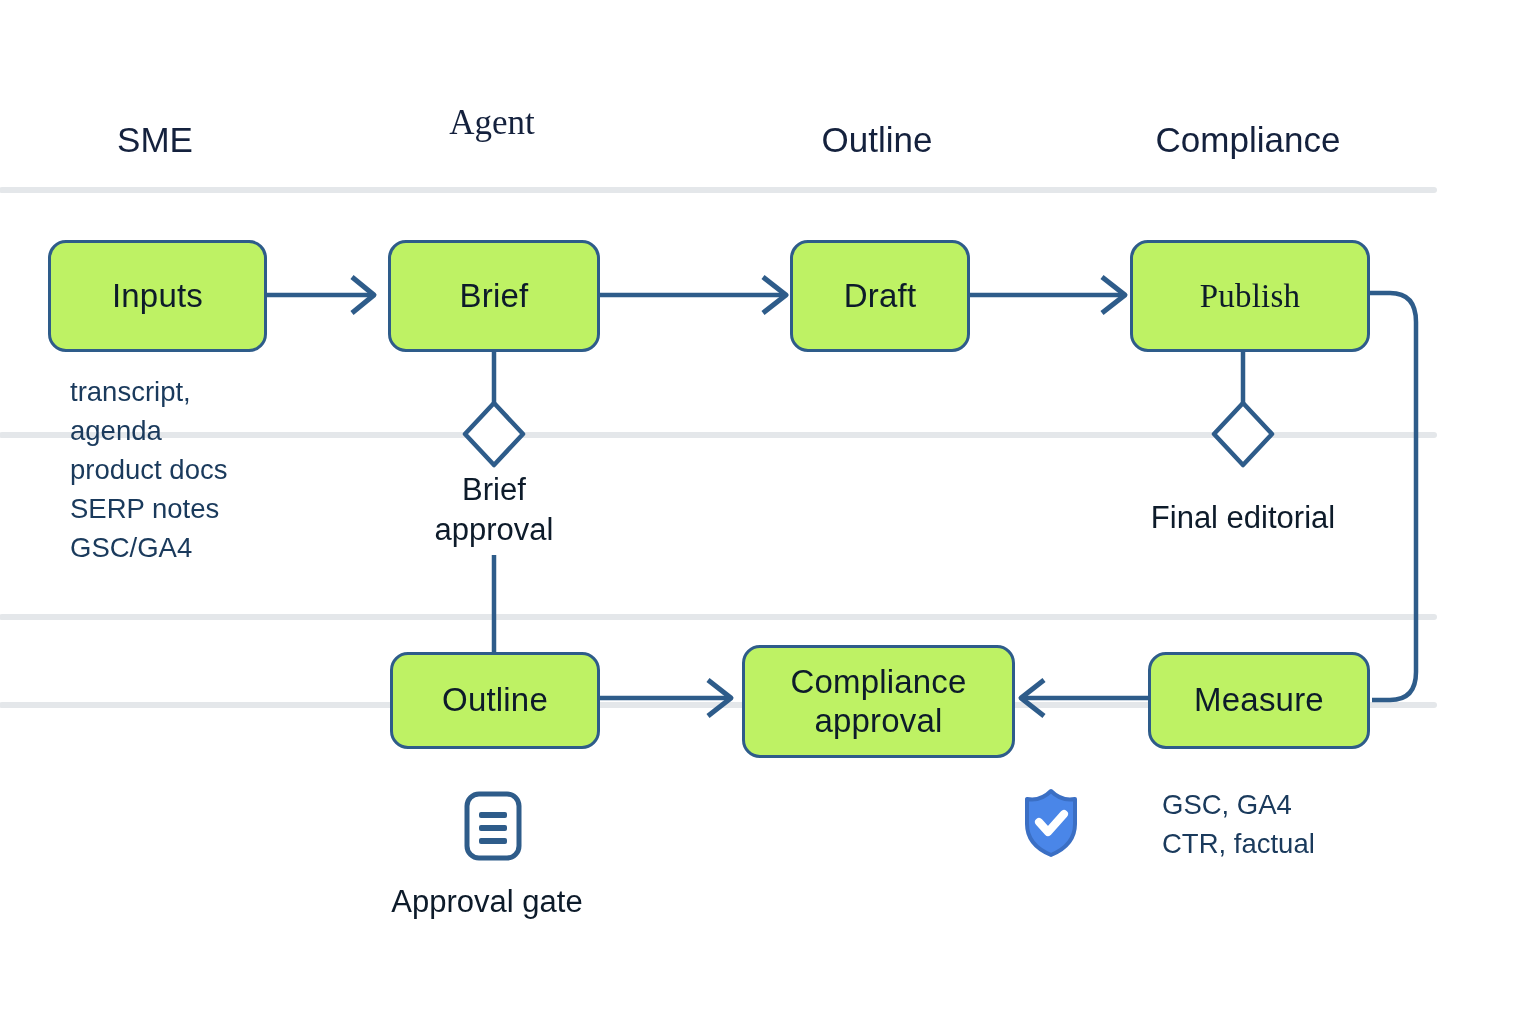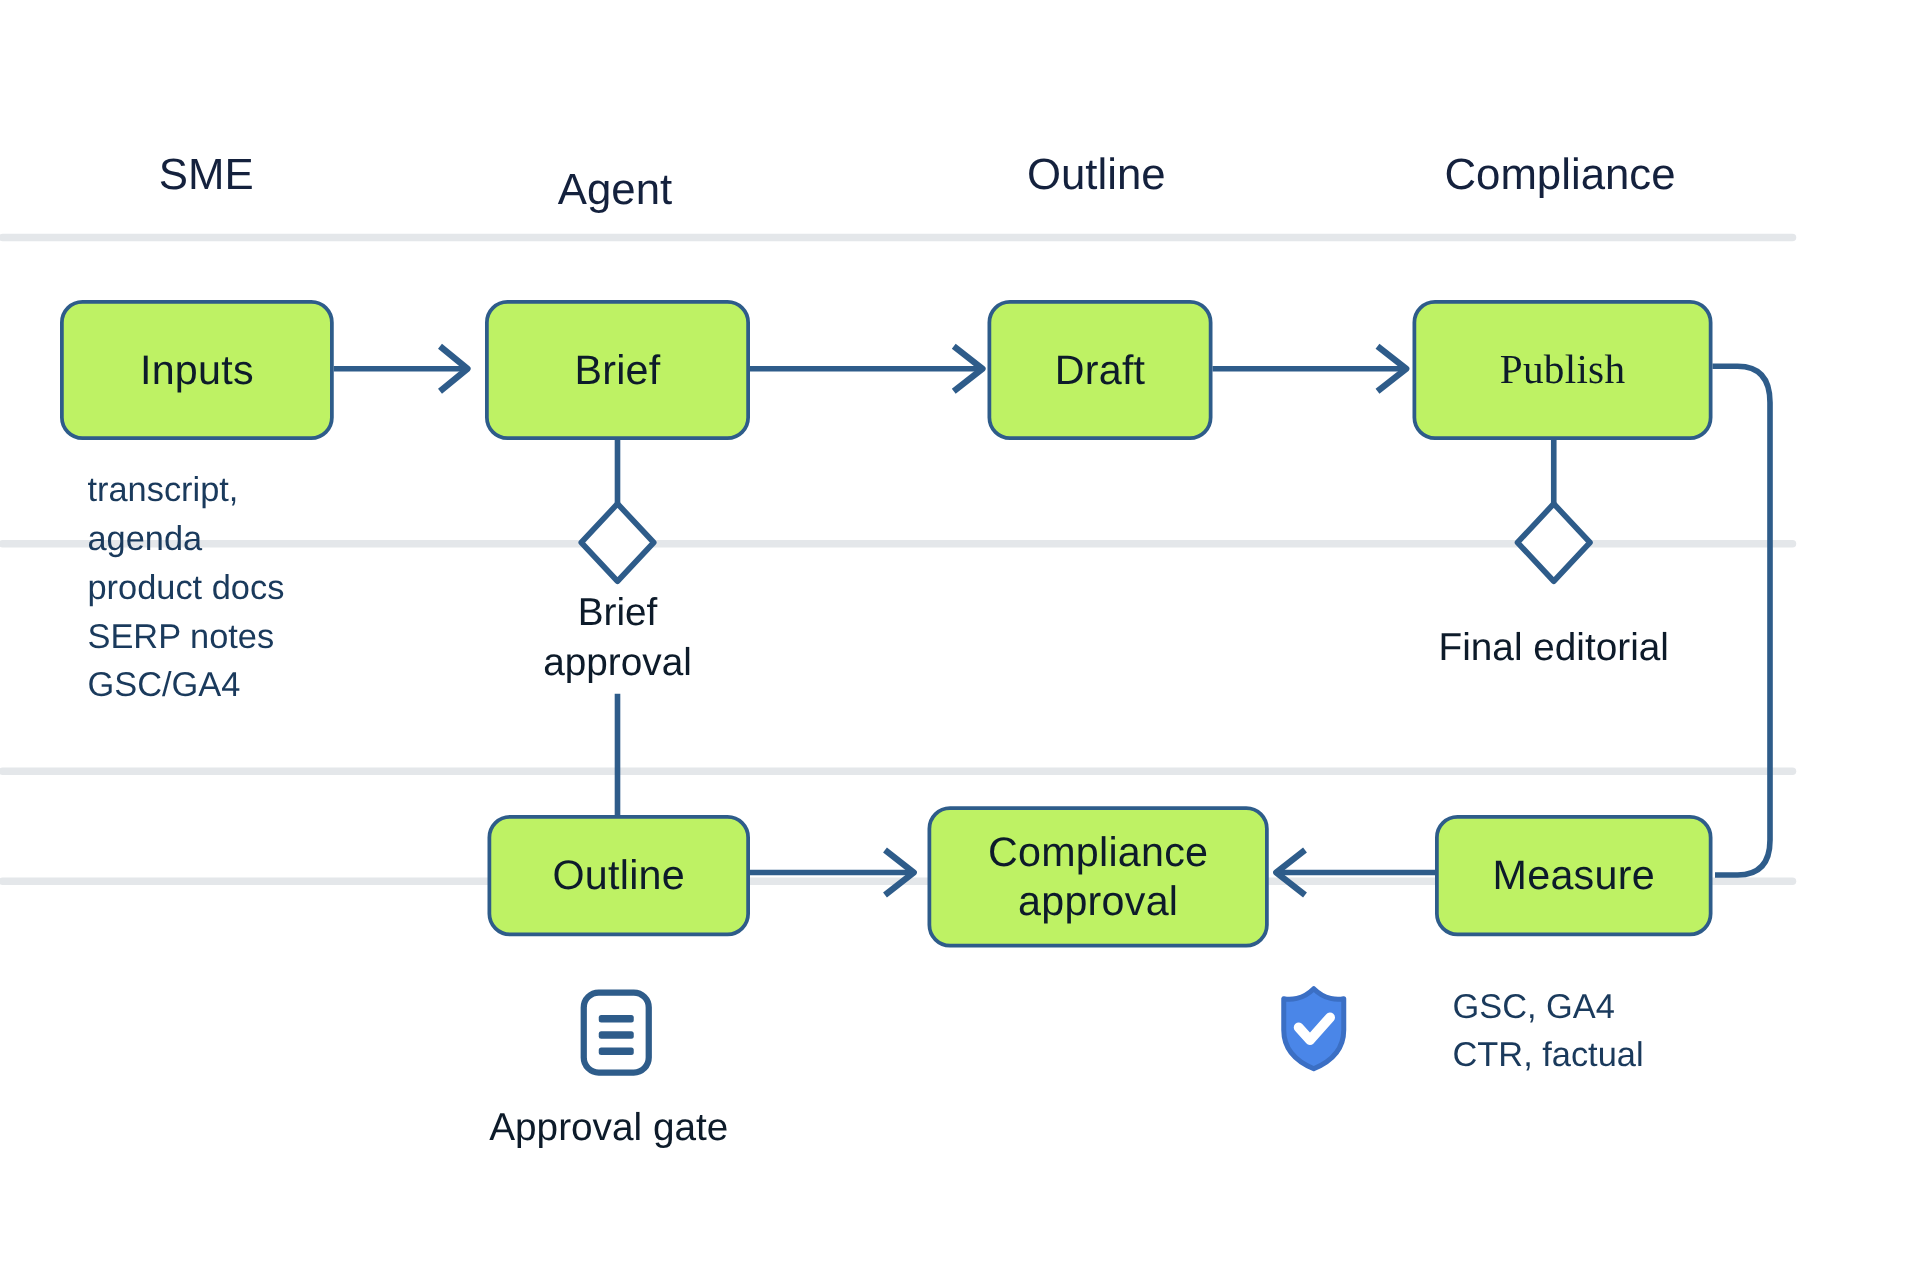--- a/index.html
+++ b/index.html
@@ -105,22 +105,22 @@
       <line x1="600" y1="698" x2="730" y2="698"></line>
       <polyline points="708,680 731,698 708,716" stroke-width="5"></polyline>
 
       <line x1="1148" y1="698" x2="1022" y2="698"></line>
       <polyline points="1044,680 1021,698 1044,716" stroke-width="5"></polyline>
 
       <path d="M 1370,293 L 1390,293 Q 1416,293 1416,322 L 1416,672 Q 1416,700 1390,700 L 1372,700"></path>
     </g>
   </svg>
 
-  <div class="lane-header" style="left:155px; top:120px;margin-left:10px;">SME</div>
-  <div class="lane-header" style="left:492px; top:132px;">Agent</div>
+  <div class="lane-header" style="left:155px; top:120px;">SME</div>
+  <div class="lane-header" style="left:492px; top:103px;font-family:Liberation Serif, serif;">Agent</div>
   <div class="lane-header" style="left:877px; top:120px;">Outline</div>
   <div class="lane-header" style="left:1248px; top:120px;">Compliance</div>
 
   <div class="node" style="left:48px; top:240px; width:219px; height:112px;">Inputs</div>
 
   <div class="node" style="left:388px; top:240px; width:212px; height:112px;">Brief</div>
 
   <div class="node" style="left:790px; top:240px; width:180px; height:112px;">Draft</div>
 
   <div class="node" style="left:1130px; top:240px; width:240px; height:112px;font-family:Liberation Serif, serif;">Publish</div>

